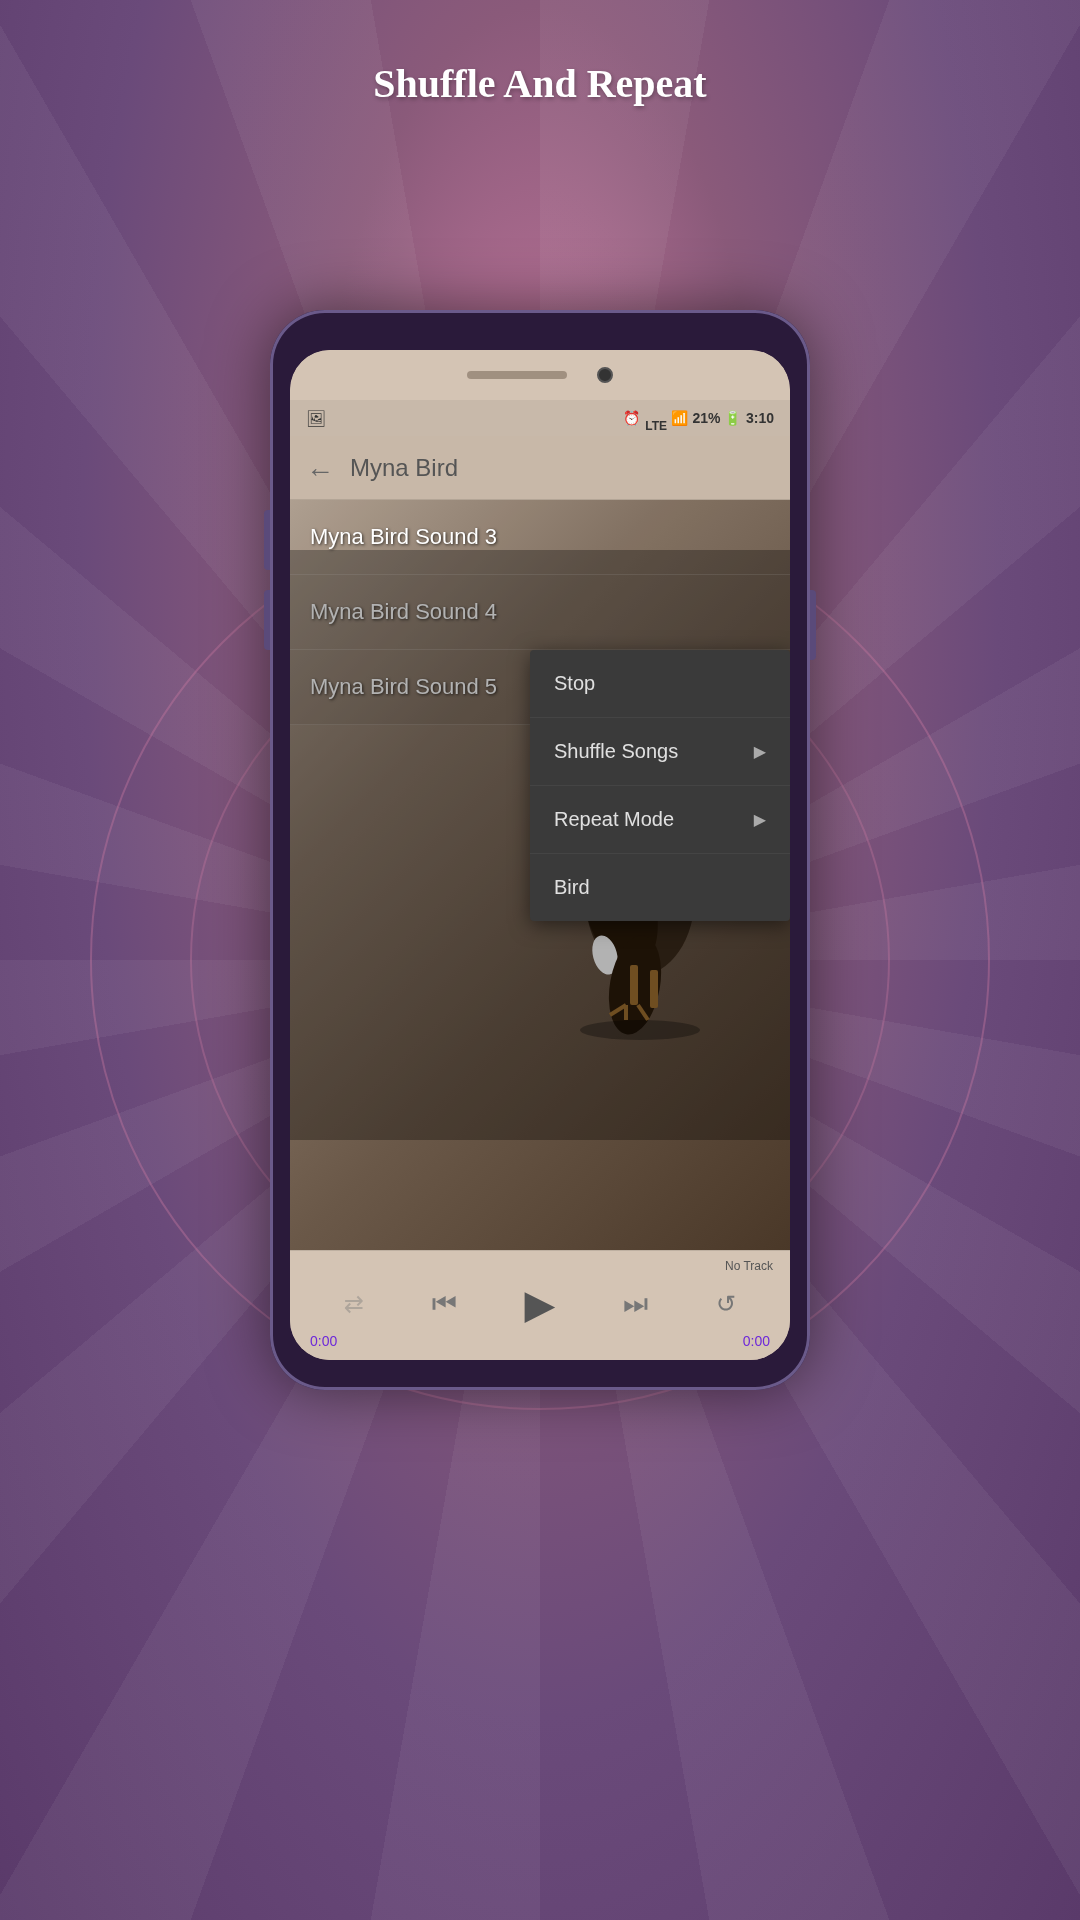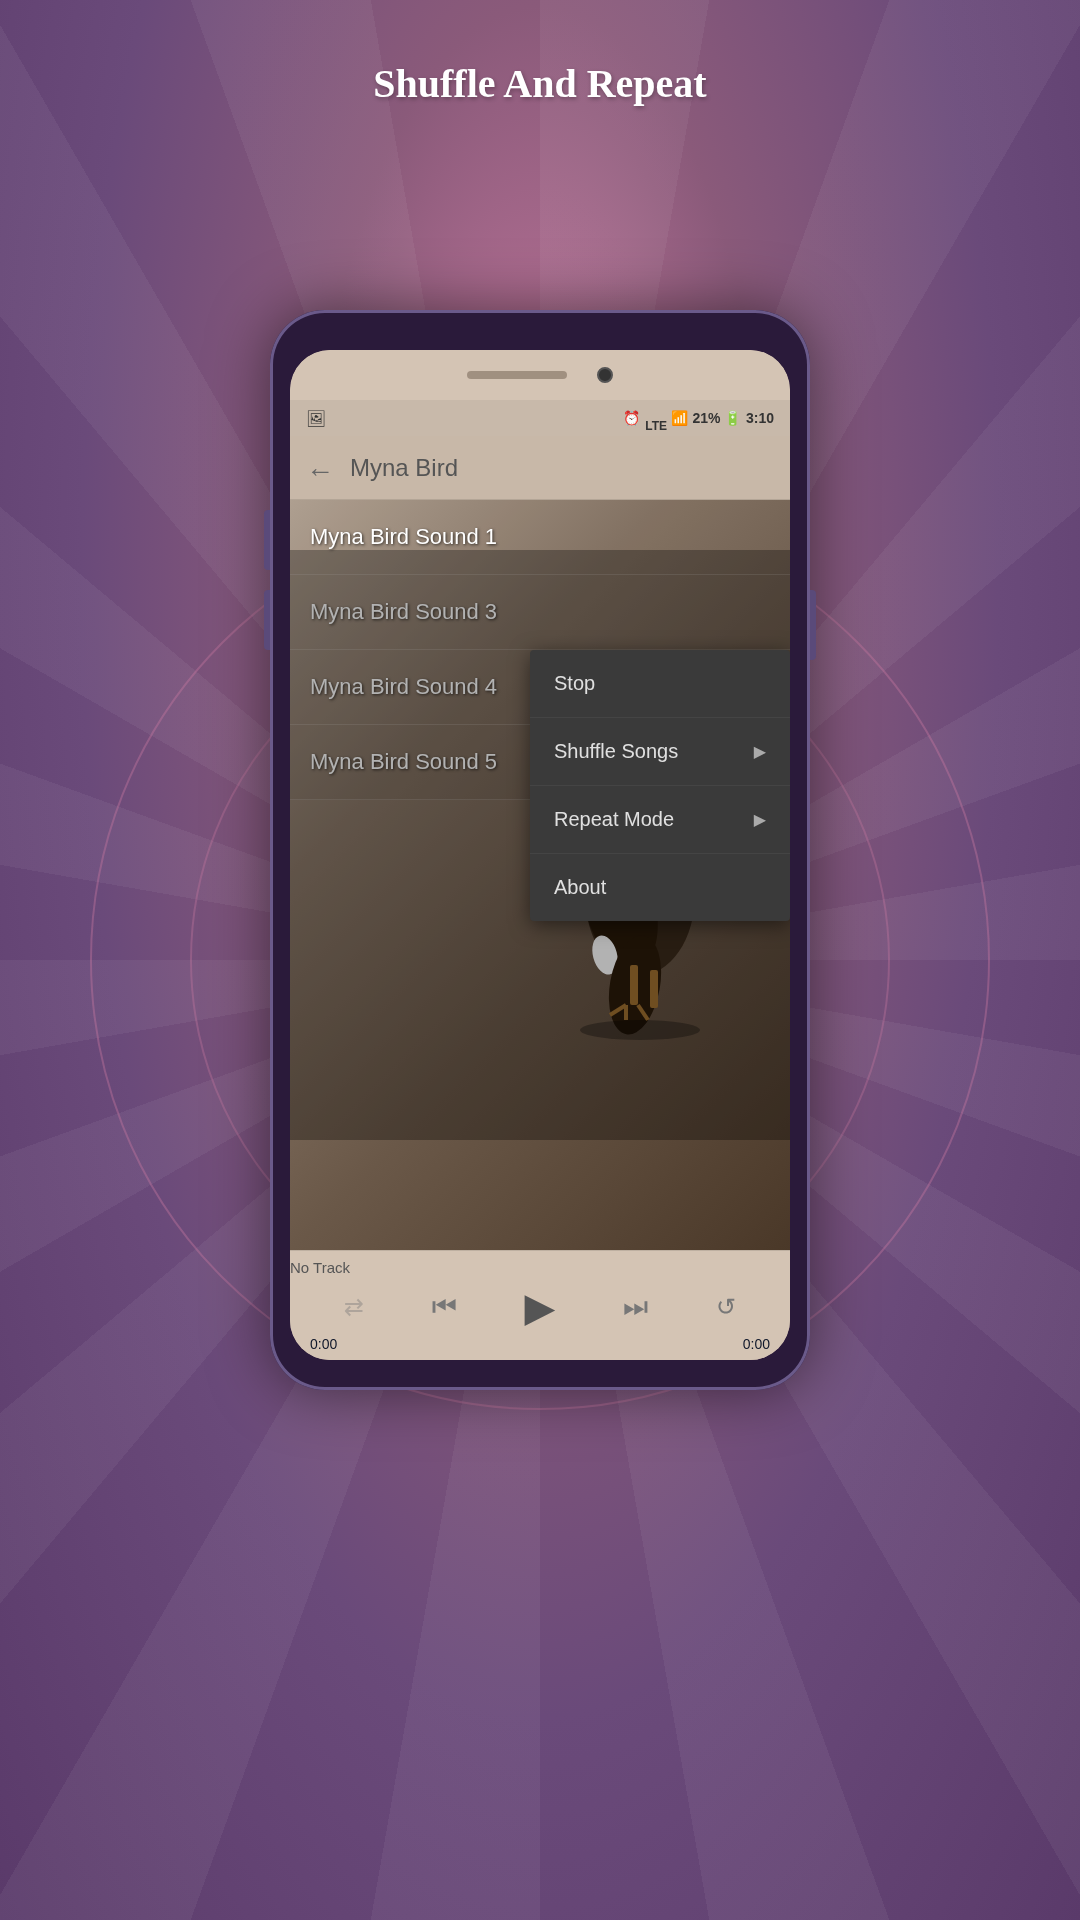--- a/index.html
+++ b/index.html
@@ -252,23 +252,23 @@
       bottom: 0;
       left: 0;
       right: 0;
       height: 110px;
       background: #d4c4b4;
       border-top: 1px solid rgba(0,0,0,0.1);
       z-index: 30;
     }
 
     .player-track-name {
-      text-align: left;
-      padding: 8px 0 4px;
-      font-size: 15px;
+      text-align: right;
+      padding: 8px 17px 4px;
+      font-size: 12px;
       color: #555;
     }
 
     .player-controls {
       display: flex;
       align-items: center;
       justify-content: space-around;
       padding: 4px 20px;
     }
 
@@ -281,21 +281,21 @@
     .player-btn.play {
       font-size: 40px;
       color: #555;
     }
 
     .player-time {
       display: flex;
       justify-content: space-between;
       padding: 2px 20px;
       font-size: 14px;
-      color: #0f172a;
+      color: #6d28d9;
     }
 
     
     .context-menu-overlay {
       position: absolute;
       top: 50px;
       left: 0;
       right: 0;
       bottom: 110px;
       background: rgba(0,0,0,0.3);
@@ -410,23 +410,20 @@
           <line x1="86" y1="330" x2="70" y2="340" stroke="#a07030" stroke-width="4"></line>
           <line x1="86" y1="330" x2="86" y2="345" stroke="#a07030" stroke-width="4"></line>
           <line x1="98" y1="330" x2="108" y2="345" stroke="#a07030" stroke-width="4"></line>
 
           <ellipse cx="140" cy="148" rx="8" ry="12" fill="#d4a020"></ellipse>
 
           <ellipse cx="100" cy="355" rx="60" ry="10" fill="rgba(0,0,0,0.3)"></ellipse>
         </svg>
       </div>
 
-      <div class="song-item">
-        <span>Myna Bird Sound 1</span>
-      </div>
       <div class="song-item">
         <span>Myna Bird Sound 3</span>
       </div>
       <div class="song-item">
         <span>Myna Bird Sound 4</span>
       </div>
       <div class="song-item">
         <span>Myna Bird Sound 5</span>
       </div>
 
@@ -437,21 +434,21 @@
           </div>
           <div class="menu-item">
             <span>Shuffle Songs</span>
             <span class="menu-arrow">▶</span>
           </div>
           <div class="menu-item">
             <span>Repeat Mode</span>
             <span class="menu-arrow">▶</span>
           </div>
           <div class="menu-item">
-            <span>About</span>
+            <span>Bird</span>
           </div>
         </div>
       </div>
 
     </div>
 
     <div class="bottom-player">
       <div class="player-track-name">No Track</div>
       <div class="player-controls">
         <span class="player-btn" style="opacity:0.4;font-size:24px;">⇄</span>

